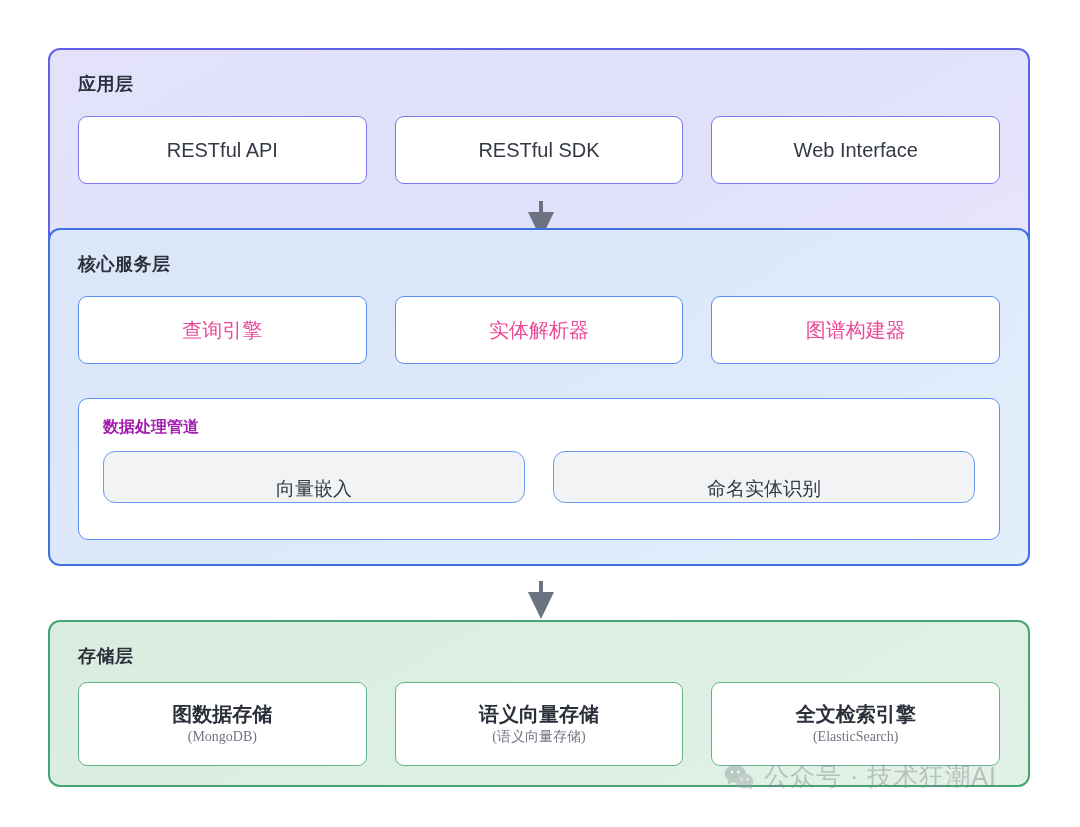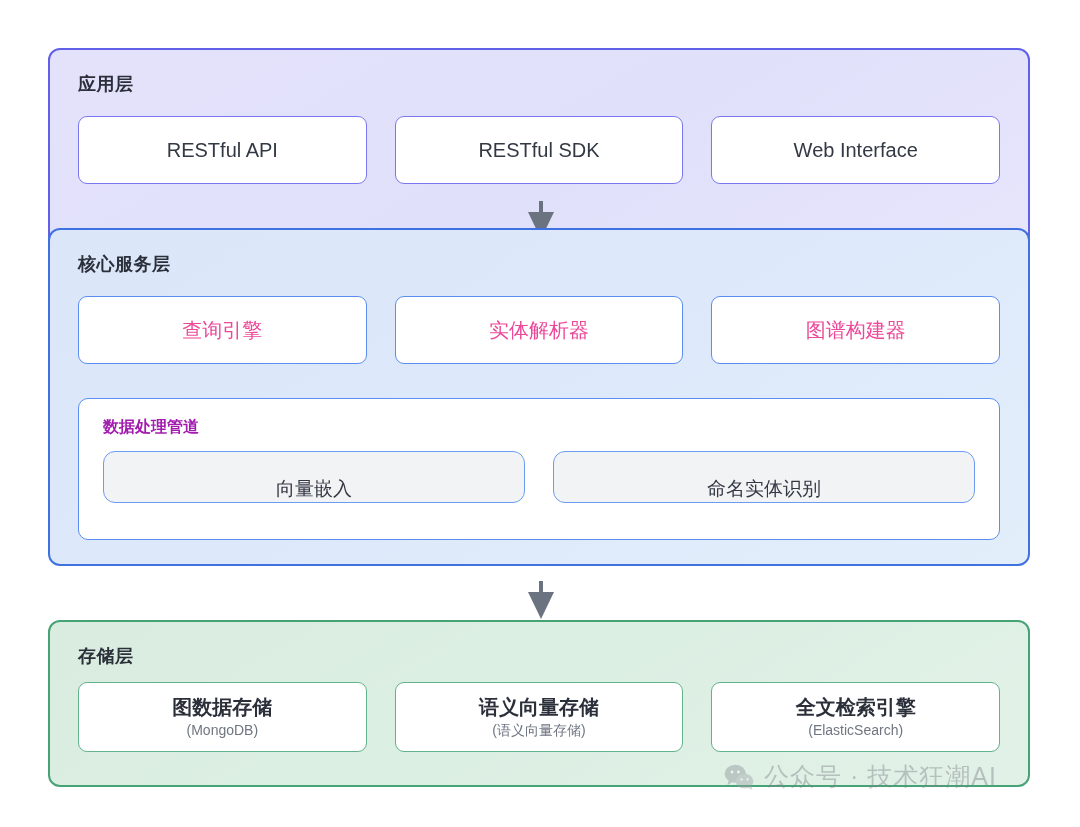--- a/index.html
+++ b/index.html
@@ -92,22 +92,23 @@
     font-size: 20px;
     color: #333944;
   }
   .card-core {
     height: 68px;
     border-color: #5b8ef0;
     font-size: 20px;
     color: #ec4899;
   }
   .card-store {
-    height: 70px;
+    height: 84px;
     border-color: #62b38c;
+    font-family: Liberation Serif, serif;
   }
   .card-store .card-main {
     font-size: 20px;
     font-weight: bold;
     color: #2a2f3a;
     line-height: 1.15;
   }
   .card-store .card-sub {
     font-size: 14px;
     color: #6f7682;

